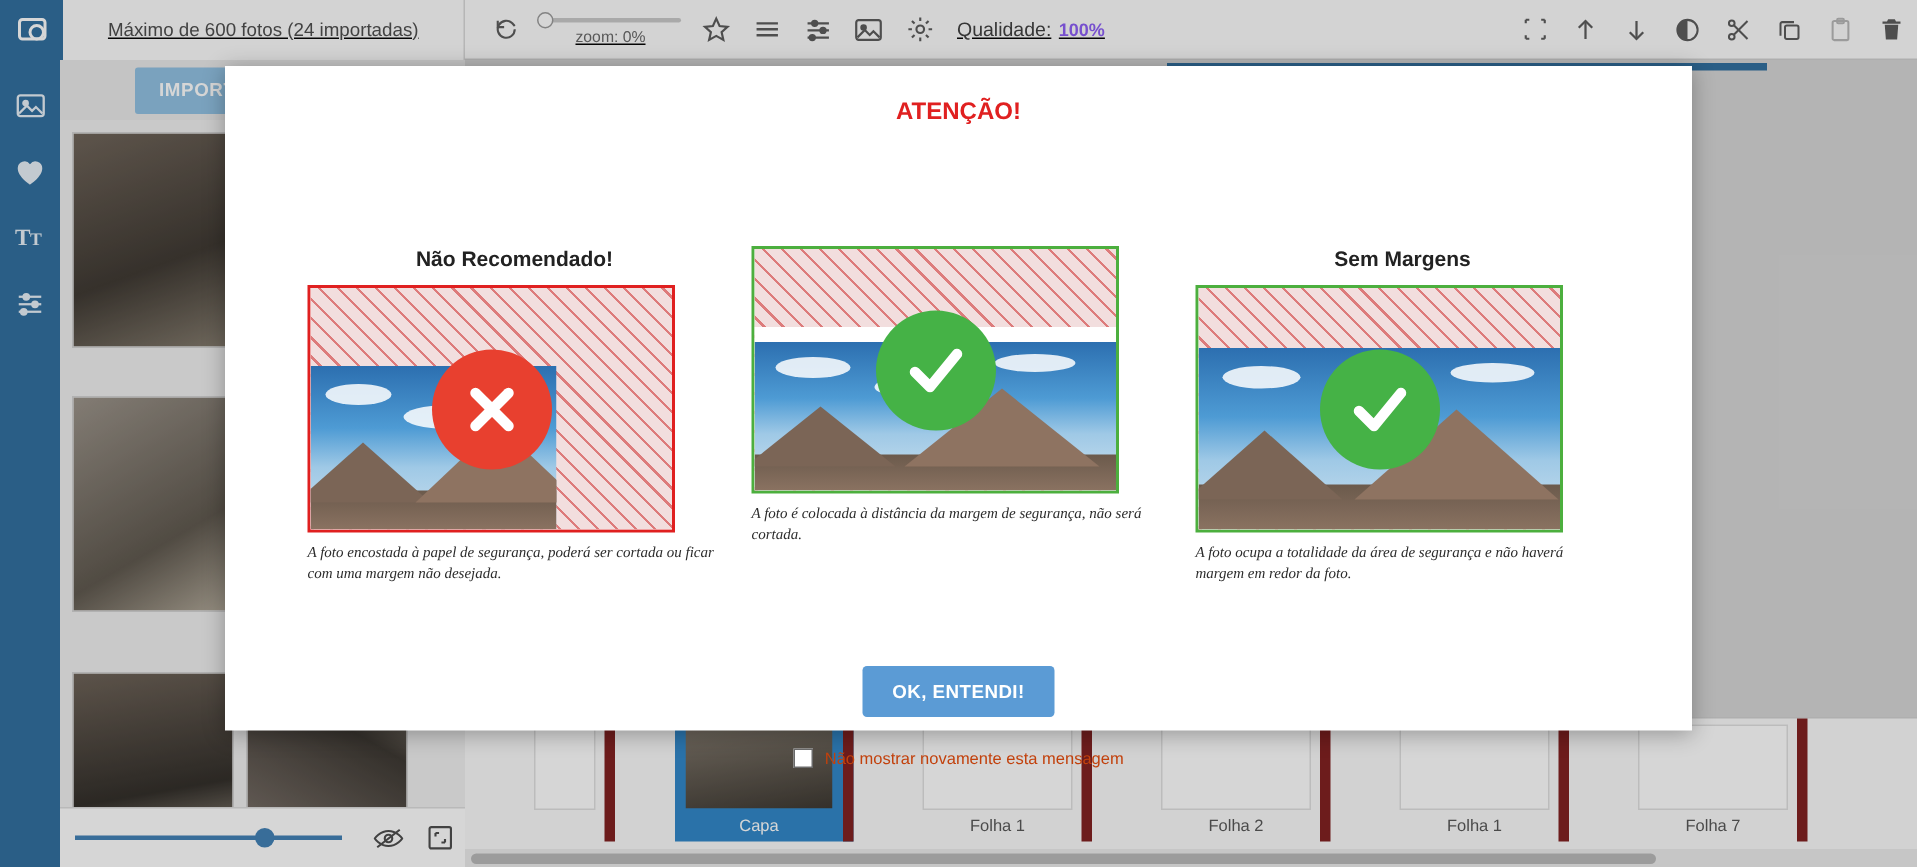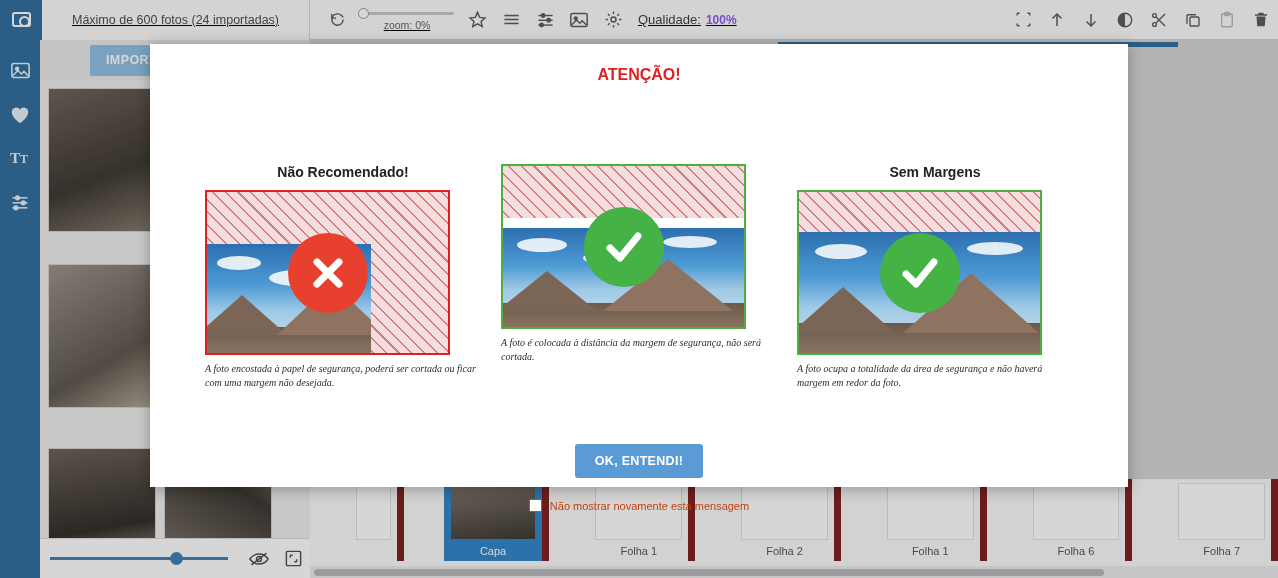--- a/index.html
+++ b/index.html
@@ -484,24 +484,20 @@
     <div class="sheet">
       <div class="thumb"></div>
       <div class="cap">Folha 2</div>
     </div>
     <div class="sheet">
       <div class="thumb"></div>
       <div class="cap">Folha 1</div>
     </div>
     <div class="sheet">
       <div class="thumb"></div>
-      <div class="cap">Folha 6</div>
-    </div>
-    <div class="sheet">
-      <div class="thumb"></div>
       <div class="cap">Folha 7</div>
     </div>
   </div>
   <div class="hscroll">
     <div class="hscroll-thumb"></div>
   </div>
 
   <div class="overlay"></div>
   <div class="modal">
     <h1>ATENÇÃO!</h1>

